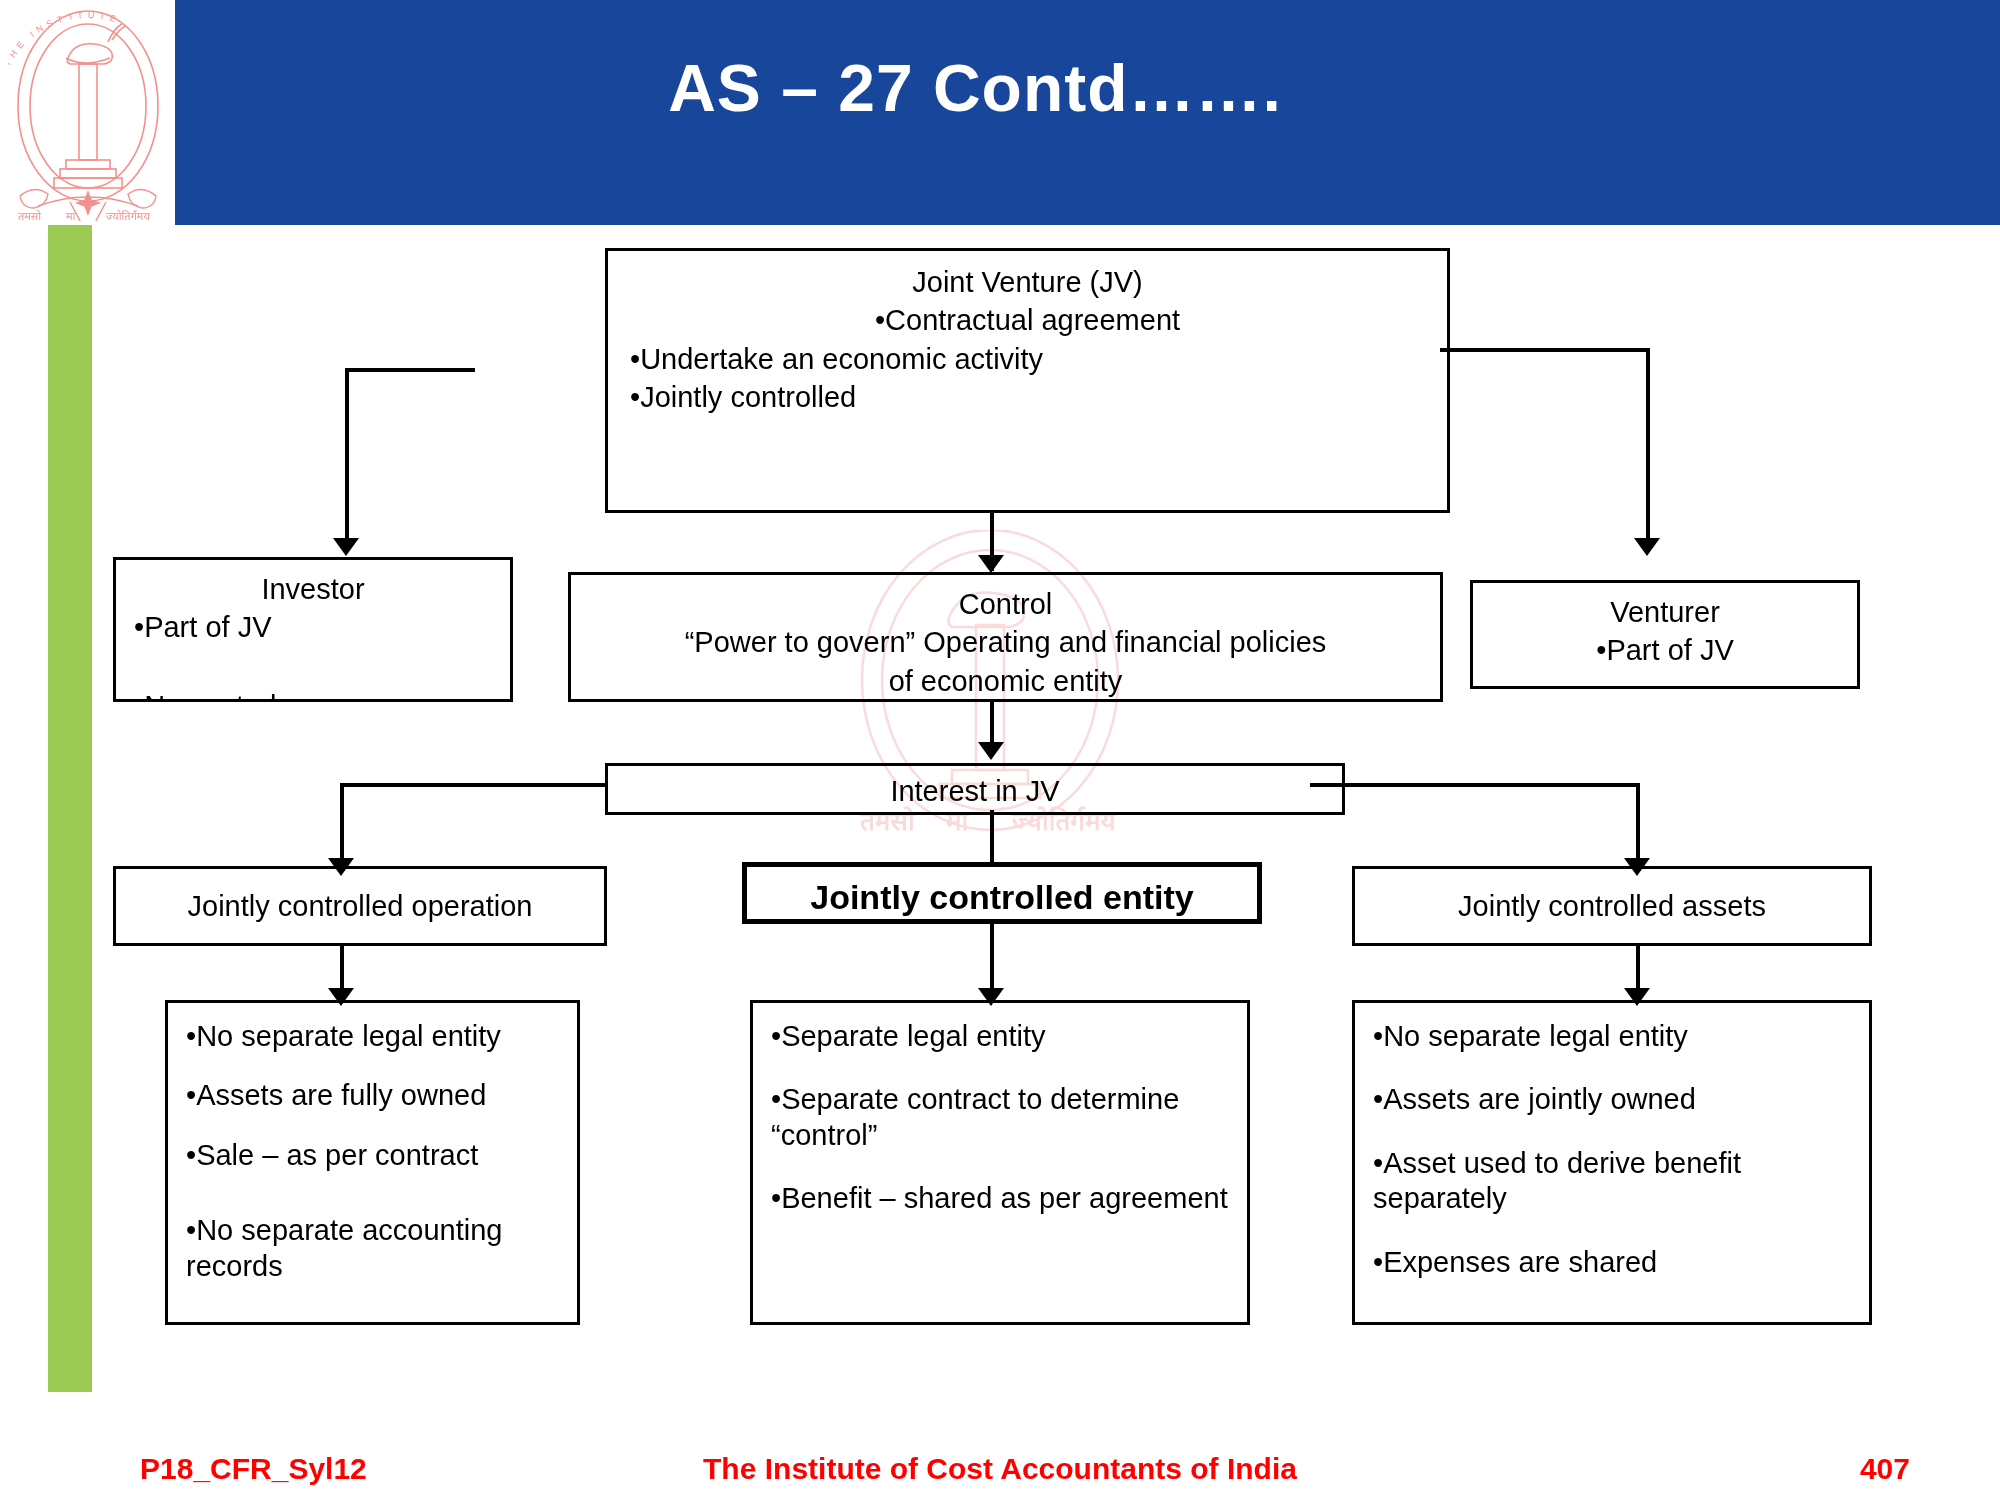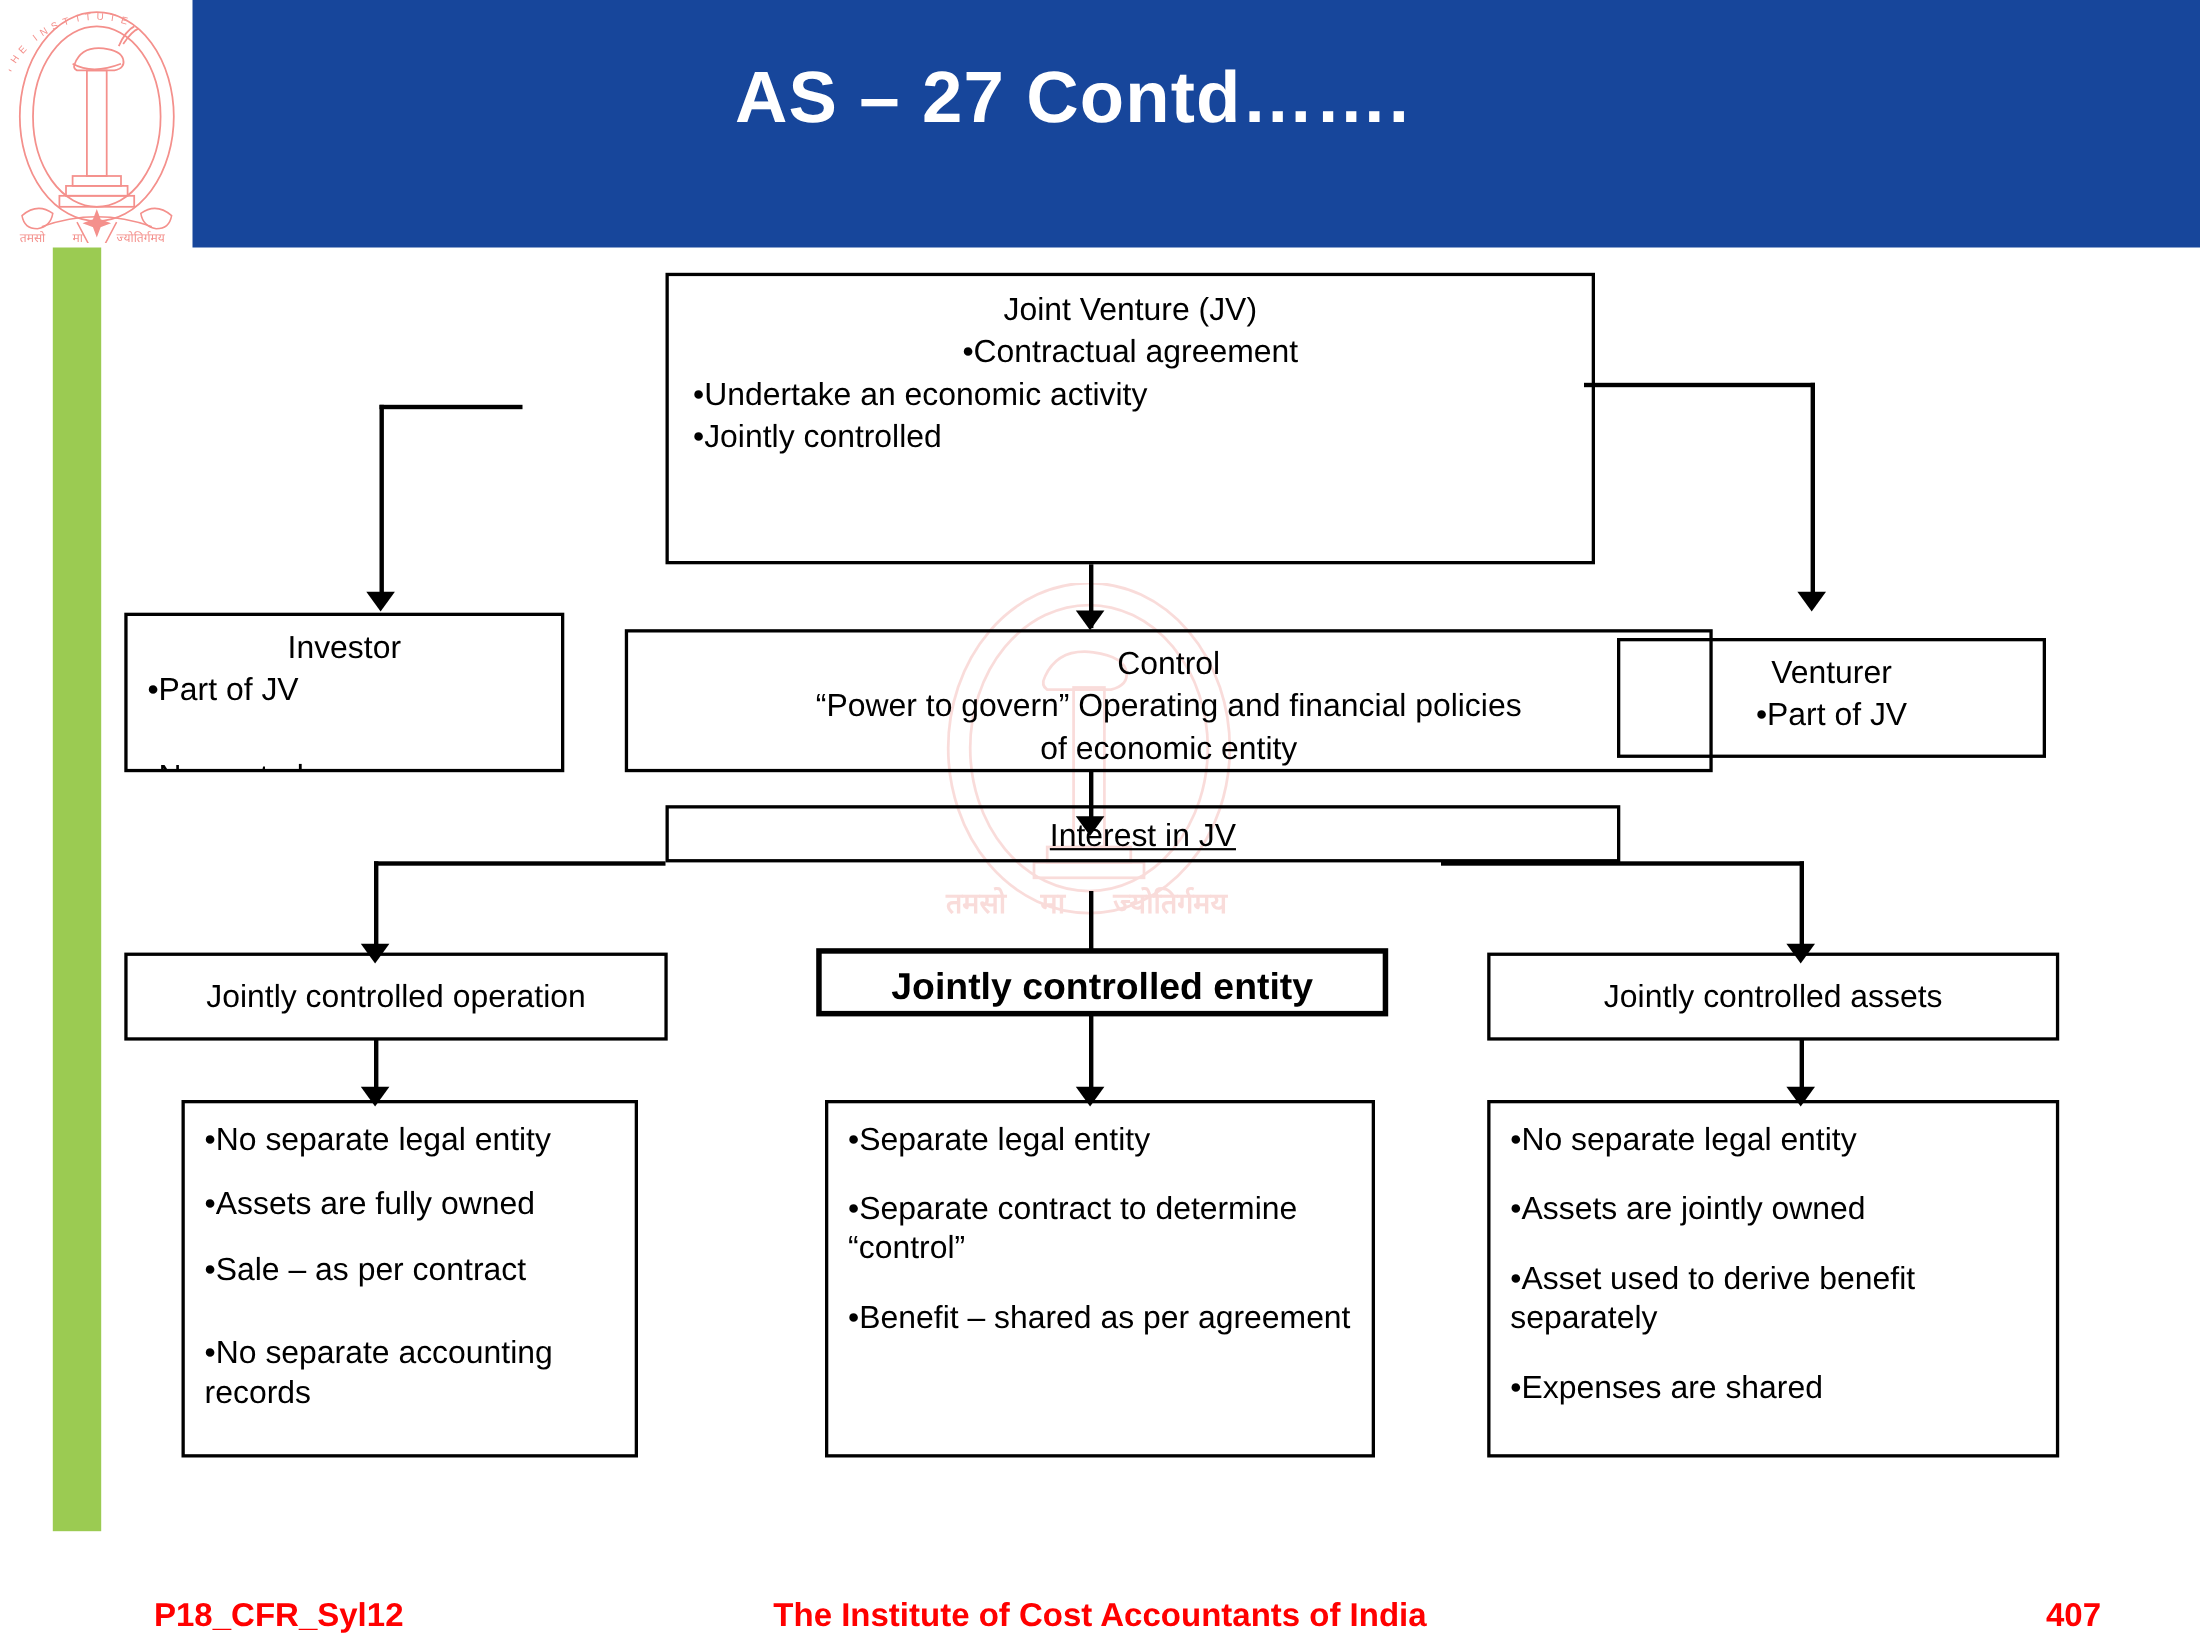--- a/index.html
+++ b/index.html
@@ -251,33 +251,33 @@
     <span class="bullet lft">•Undertake an economic activity</span>
     <span class="bullet lft">•Jointly controlled</span>
   </div>
 
   <div class="box" style="left:113px; top:557px; width:400px; height:145px; padding:10px 18px;">
     <span class="ttl">Investor</span>
     <span class="bullet lft">•Part of JV</span>
     <span class="bullet lft" style="margin-top:40px;">•No control</span>
   </div>
 
-  <div class="box" style="left:568px; top:572px; width:989px; height:130px; padding:10px 14px;">
+  <div class="box" style="left:568px; top:572px; width:875px; height:130px; padding:10px 14px;">
     <span class="ttl">Control</span>
     <span class="ttl">“Power to govern” Operating and financial policies</span>
     <span class="ttl">of economic entity</span>
   </div>
 
   <div class="box" style="left:1470px; top:580px; width:390px; height:109px; padding:10px 18px;">
     <span class="ttl">Venturer</span>
     <span class="bullet ctr">•Part of JV</span>
     <span class="bullet lft" style="margin-top:40px;">•Has control</span>
   </div>
 
-  <div class="box" style="left:605px; top:732px; width:868px; height:52px; padding:6px 10px;text-decoration:underline;">
+  <div class="box" style="left:605px; top:763px; width:740px; height:52px; padding:6px 10px;">
     <span class="ttl">Interest in JV</span>
   </div>
 
   <div class="box" style="left:113px; top:866px; width:494px; height:80px; padding:18px 10px;">
     <span class="ttl">Jointly controlled operation</span>
   </div>
 
   <div class="box thick" style="left:742px; top:862px; width:520px; height:62px; padding:8px 10px;">
     <span class="ttl">Jointly controlled entity</span>
   </div>

